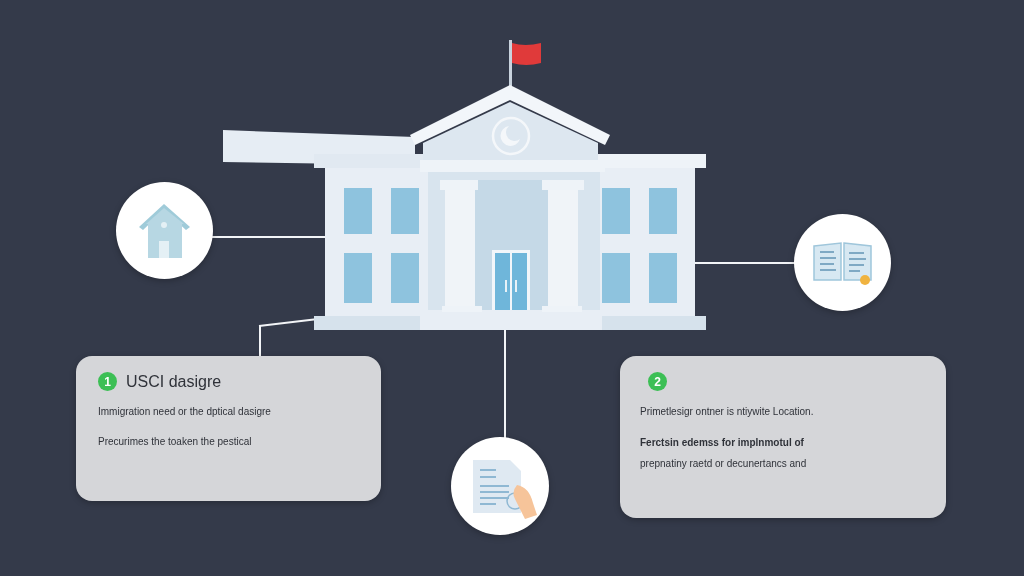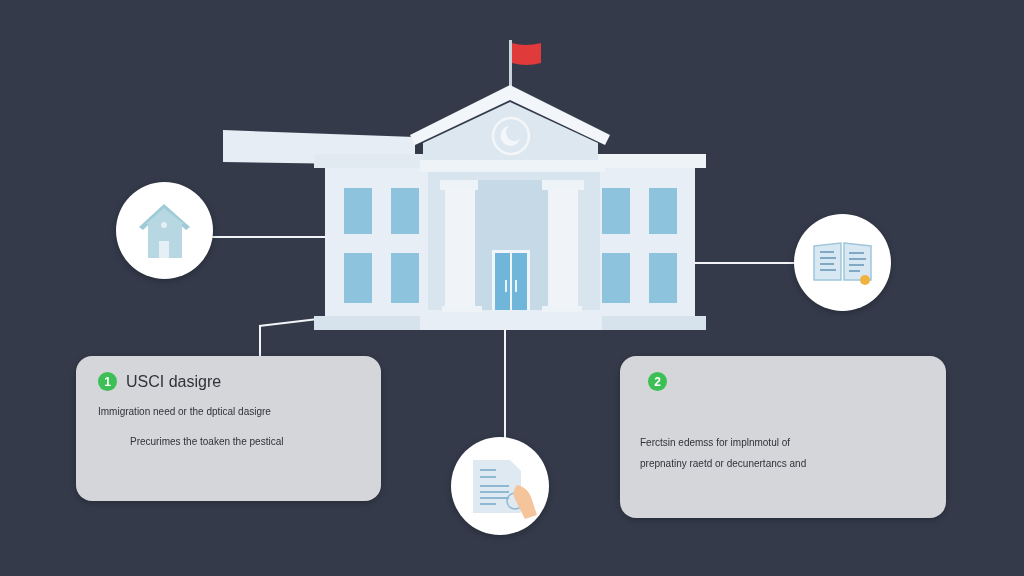--- a/index.html
+++ b/index.html
@@ -131,22 +131,23 @@
     <path d="M66 48 Q78 50 82 66 L86 78 L74 82 Q68 70 64 62 Q60 55 66 48 Z" fill="#f6c49a"></path>
   </svg>
 </div>
 
 <div class="card" style="left:76px;top:356px;width:305px;height:145px;">
   <div class="card-title" style="left:22px;top:16px;">
     <span class="badge">1</span>
     <span>USCI dasigre</span>
   </div>
   <div class="card-text" style="left:22px;top:45px;">Immigration need or the dptical dasigre</div>
-  <div class="card-text" style="left:22px;top:75px;margin-left:32px;">Precurimes the toaken the pestical</div>
+  <div class="card-text" style="left:22px;top:75px;">Precurimes the toaken the pestical</div>
 </div>
 
 <div class="card" style="left:620px;top:356px;width:326px;height:162px;">
   <div class="card-title" style="left:28px;top:16px;">
     <span class="badge">2</span>
   </div>
-  <div class="card-text" style="left:20px;top:76px;">Ferctsin edemss for implnmotul of</div>
+  <div class="card-text" style="left:20px;top:45px;">Primetlesigr ontner is ntiywite Location.</div>
+  <div class="card-text" style="left:20px;top:76px;font-weight:bold;">Ferctsin edemss for implnmotul of</div>
   <div class="card-text" style="left:20px;top:97px;text-align:center;">prepnatiny raetd or decunertancs and</div>
 </div>
 
 </body></html>

